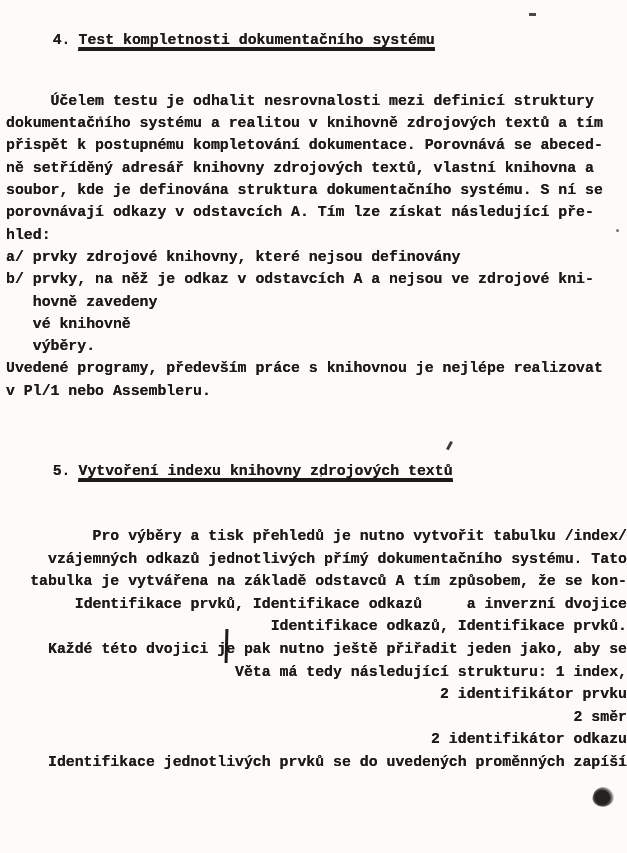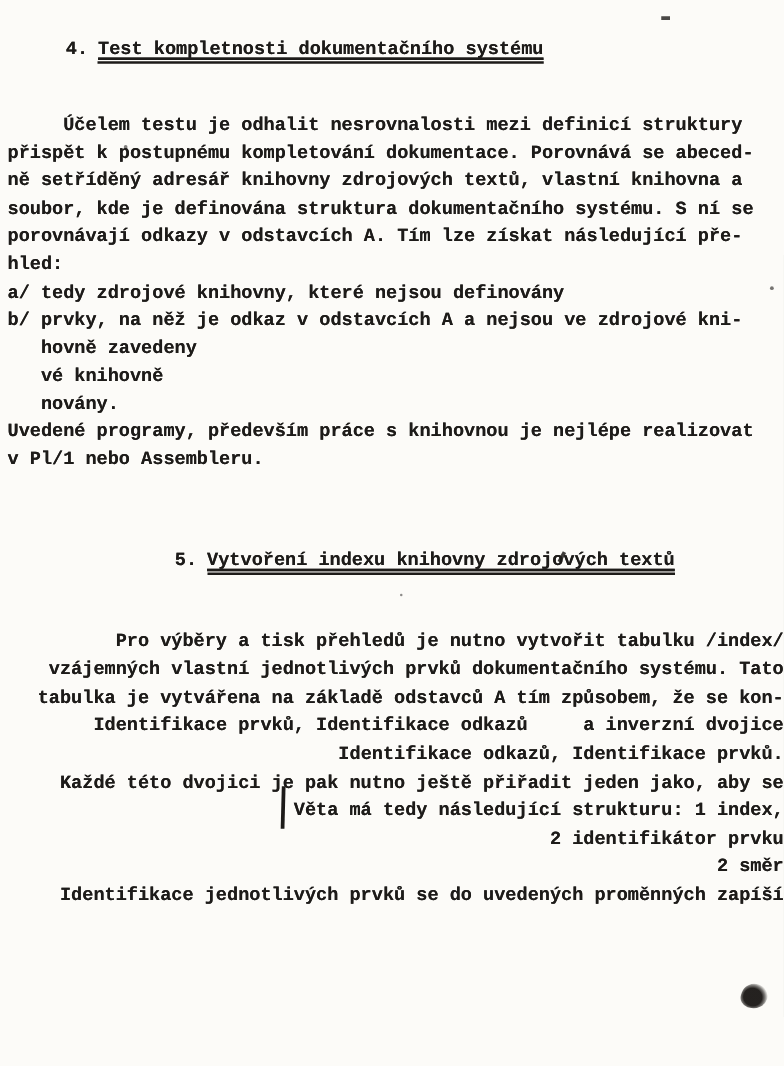--- a/index.html
+++ b/index.html
@@ -37,21 +37,21 @@
     text-underline-offset: 3px;
     padding-bottom: 1px;
   }
 
   .body-block { }
   .ln {
     white-space: pre;
     line-height: 22.3px;
   }
   #sec4-body { margin-top: 16px; }
-  #sec5-head { margin-top: 36px; text-align: center; }
+  #sec5-head { margin-top: 36px; }
   #sec5-body { margin-top: 20px; }
   #sec5-body .ln { line-height: 22.6px; text-align: right; }
 
   
   .artifact { position: absolute; pointer-events: none; }
   .pen-mark {
     left: 225px; top: 629px;
     width: 2.5px; height: 34px;
     background: var(--ink);
     transform: rotate(1.5deg);
@@ -73,48 +73,50 @@
 <body>
 
 <div class="page">
 
   <div class="heading" id="sec4-head">
     <span class="num">4.</span><span class="title">Test kompletnosti dokumentačního systému</span>
   </div>
 
   <div class="body-block" id="sec4-body">
     <div class="ln">     Účelem testu je odhalit nesrovnalosti mezi definicí struktury</div>
+    <div class="ln">dokumentačního systému a realitou v knihovně zdrojových textů a tím</div>
     <div class="ln">přispět k postupnému kompletování dokumentace. Porovnává se abeced-</div>
     <div class="ln">ně setříděný adresář knihovny zdrojových textů, vlastní knihovna a</div>
     <div class="ln">soubor, kde je definována struktura dokumentačního systému. S ní se</div>
     <div class="ln">porovnávají odkazy v odstavcích A. Tím lze získat následující pře-</div>
     <div class="ln">hled:</div>
-    <div class="ln">a/ tedy zdrojové knihovny, které nejsou definovány</div>
+    <div class="ln">a/ prvky zdrojové knihovny, které nejsou definovány</div>
     <div class="ln">b/ prvky, na něž je odkaz v odstavcích A a nejsou ve zdrojové kni-</div>
     <div class="ln">   hovně zavedeny</div>
     <div class="ln">   vé knihovně</div>
-    <div class="ln">   novány.</div>
+    <div class="ln">   výběry.</div>
     <div class="ln">Uvedené programy, především práce s knihovnou je nejlépe realizovat</div>
     <div class="ln">v Pl/1 nebo Assembleru.</div>
   </div>
 
   <div class="heading" id="sec5-head">
     <span class="num">5.</span><span class="title">Vytvoření indexu knihovny zdrojových textů</span>
   </div>
 
   <div class="body-block" id="sec5-body">
     <div class="ln">     Pro výběry a tisk přehledů je nutno vytvořit tabulku /index/</div>
-    <div class="ln">vzájemných vlastní jednotlivých prvků dokumentačního systému. Tato</div>
+    <div class="ln">vzájemných odkazů jednotlivých přímý dokumentačního systému. Tato</div>
     <div class="ln">tabulka je vytvářena na základě odstavců A tím způsobem, že se kon-</div>
     <div class="ln">Identifikace prvků, Identifikace odkazů     a inverzní dvojice</div>
     <div class="ln">Identifikace odkazů, Identifikace prvků.</div>
     <div class="ln">Každé této dvojici je pak nutno ještě přiřadit jeden jako, aby se</div>
     <div class="ln">Věta má tedy následující strukturu: 1 index,</div>
     <div class="ln">                                   2 identifikátor prvku</div>
     <div class="ln">                                   2 směr</div>
+    <div class="ln">                                   2 identifikátor odkazu</div>
     <div class="ln">Identifikace jednotlivých prvků se do uvedených proměnných zapíší</div>
 
   </div>
 
   <div class="artifact pen-mark"></div>
   <div class="artifact ink-blot"></div>
   <div class="artifact speck1"></div>
   <div class="artifact speck2"></div>
   <div class="artifact speck3"></div>
   <div class="artifact speck4"></div>

